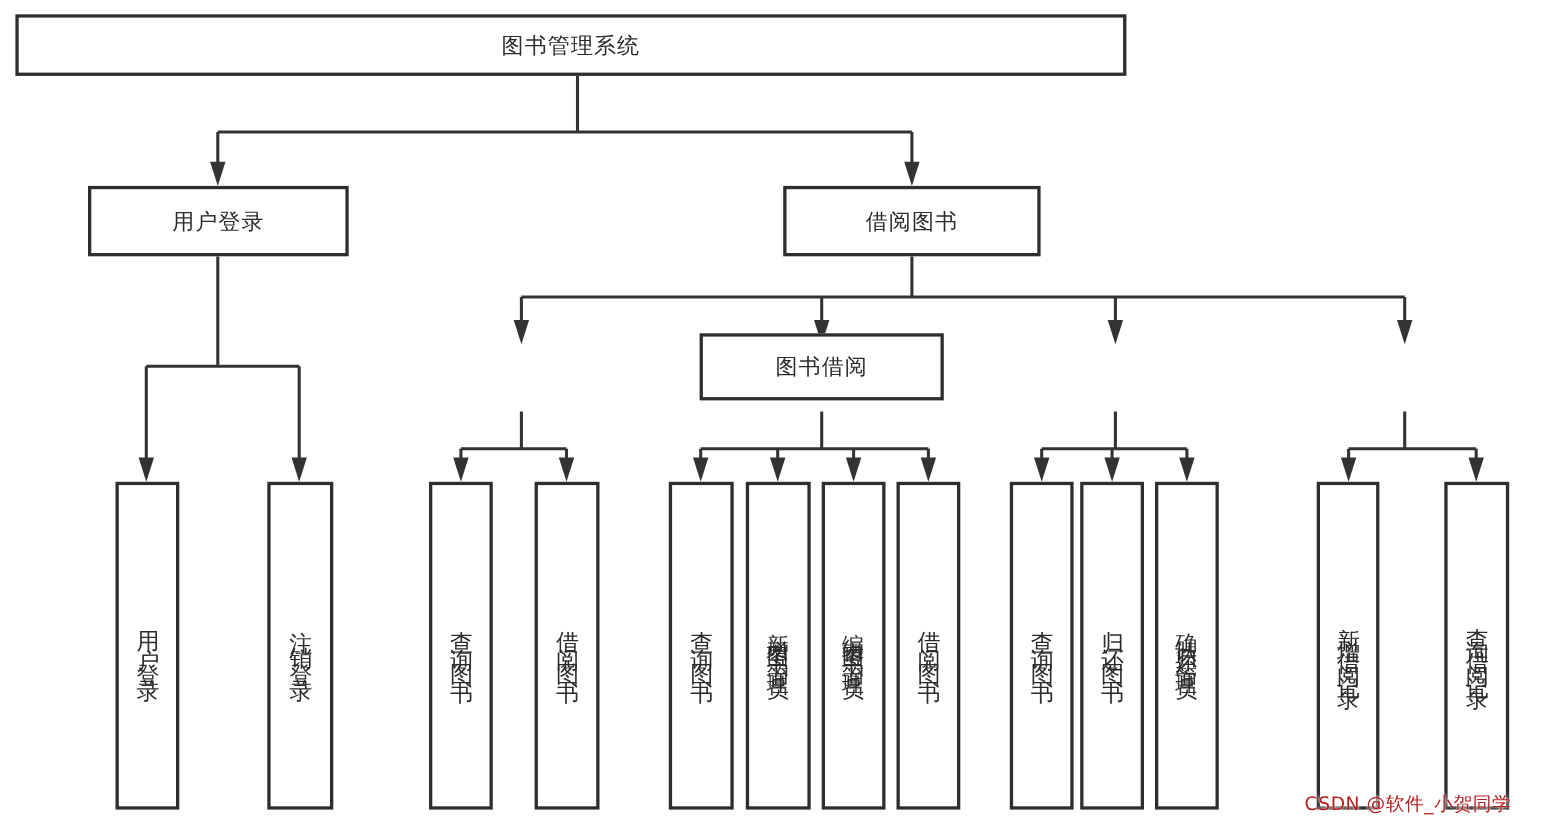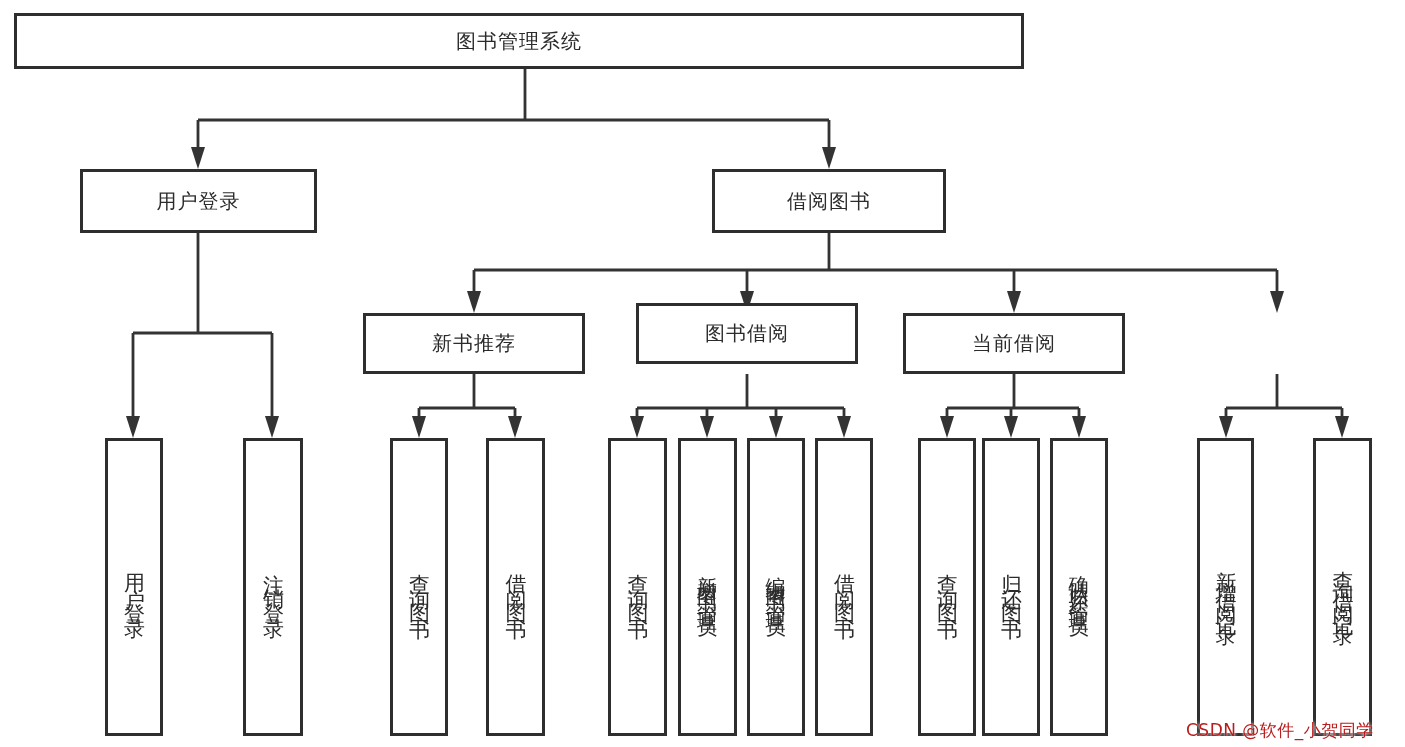--- a/index.html
+++ b/index.html
@@ -76,28 +76,22 @@
     <span class="h-label">图书管理系统</span>
   </div>
 
   <div class="node" style="left:80px;top:169px;width:237px;height:64px">
     <span class="h-label">用户登录</span>
   </div>
   <div class="node" style="left:712px;top:169px;width:234px;height:64px">
     <span class="h-label">借阅图书</span>
   </div>
 
-  <div class="node" style="left:363px;top:313px;width:222px;height:61px">
-    <span class="h-label">新书推荐</span>
-  </div>
   <div class="node" style="left:636px;top:303px;width:222px;height:61px">
     <span class="h-label">图书借阅</span>
-  </div>
-  <div class="node" style="left:903px;top:313px;width:222px;height:61px">
-    <span class="h-label">当前借阅</span>
   </div>
 
   <div class="node leaf" style="left:105px;top:438px;width:58px;height:298px">
     <span class="v-label">用户登录</span>
   </div>
   <div class="node leaf" style="left:243px;top:438px;width:60px;height:298px">
     <span class="v-label">注销登录</span>
   </div>
 
   <div class="node leaf" style="left:390px;top:438px;width:58px;height:298px">

